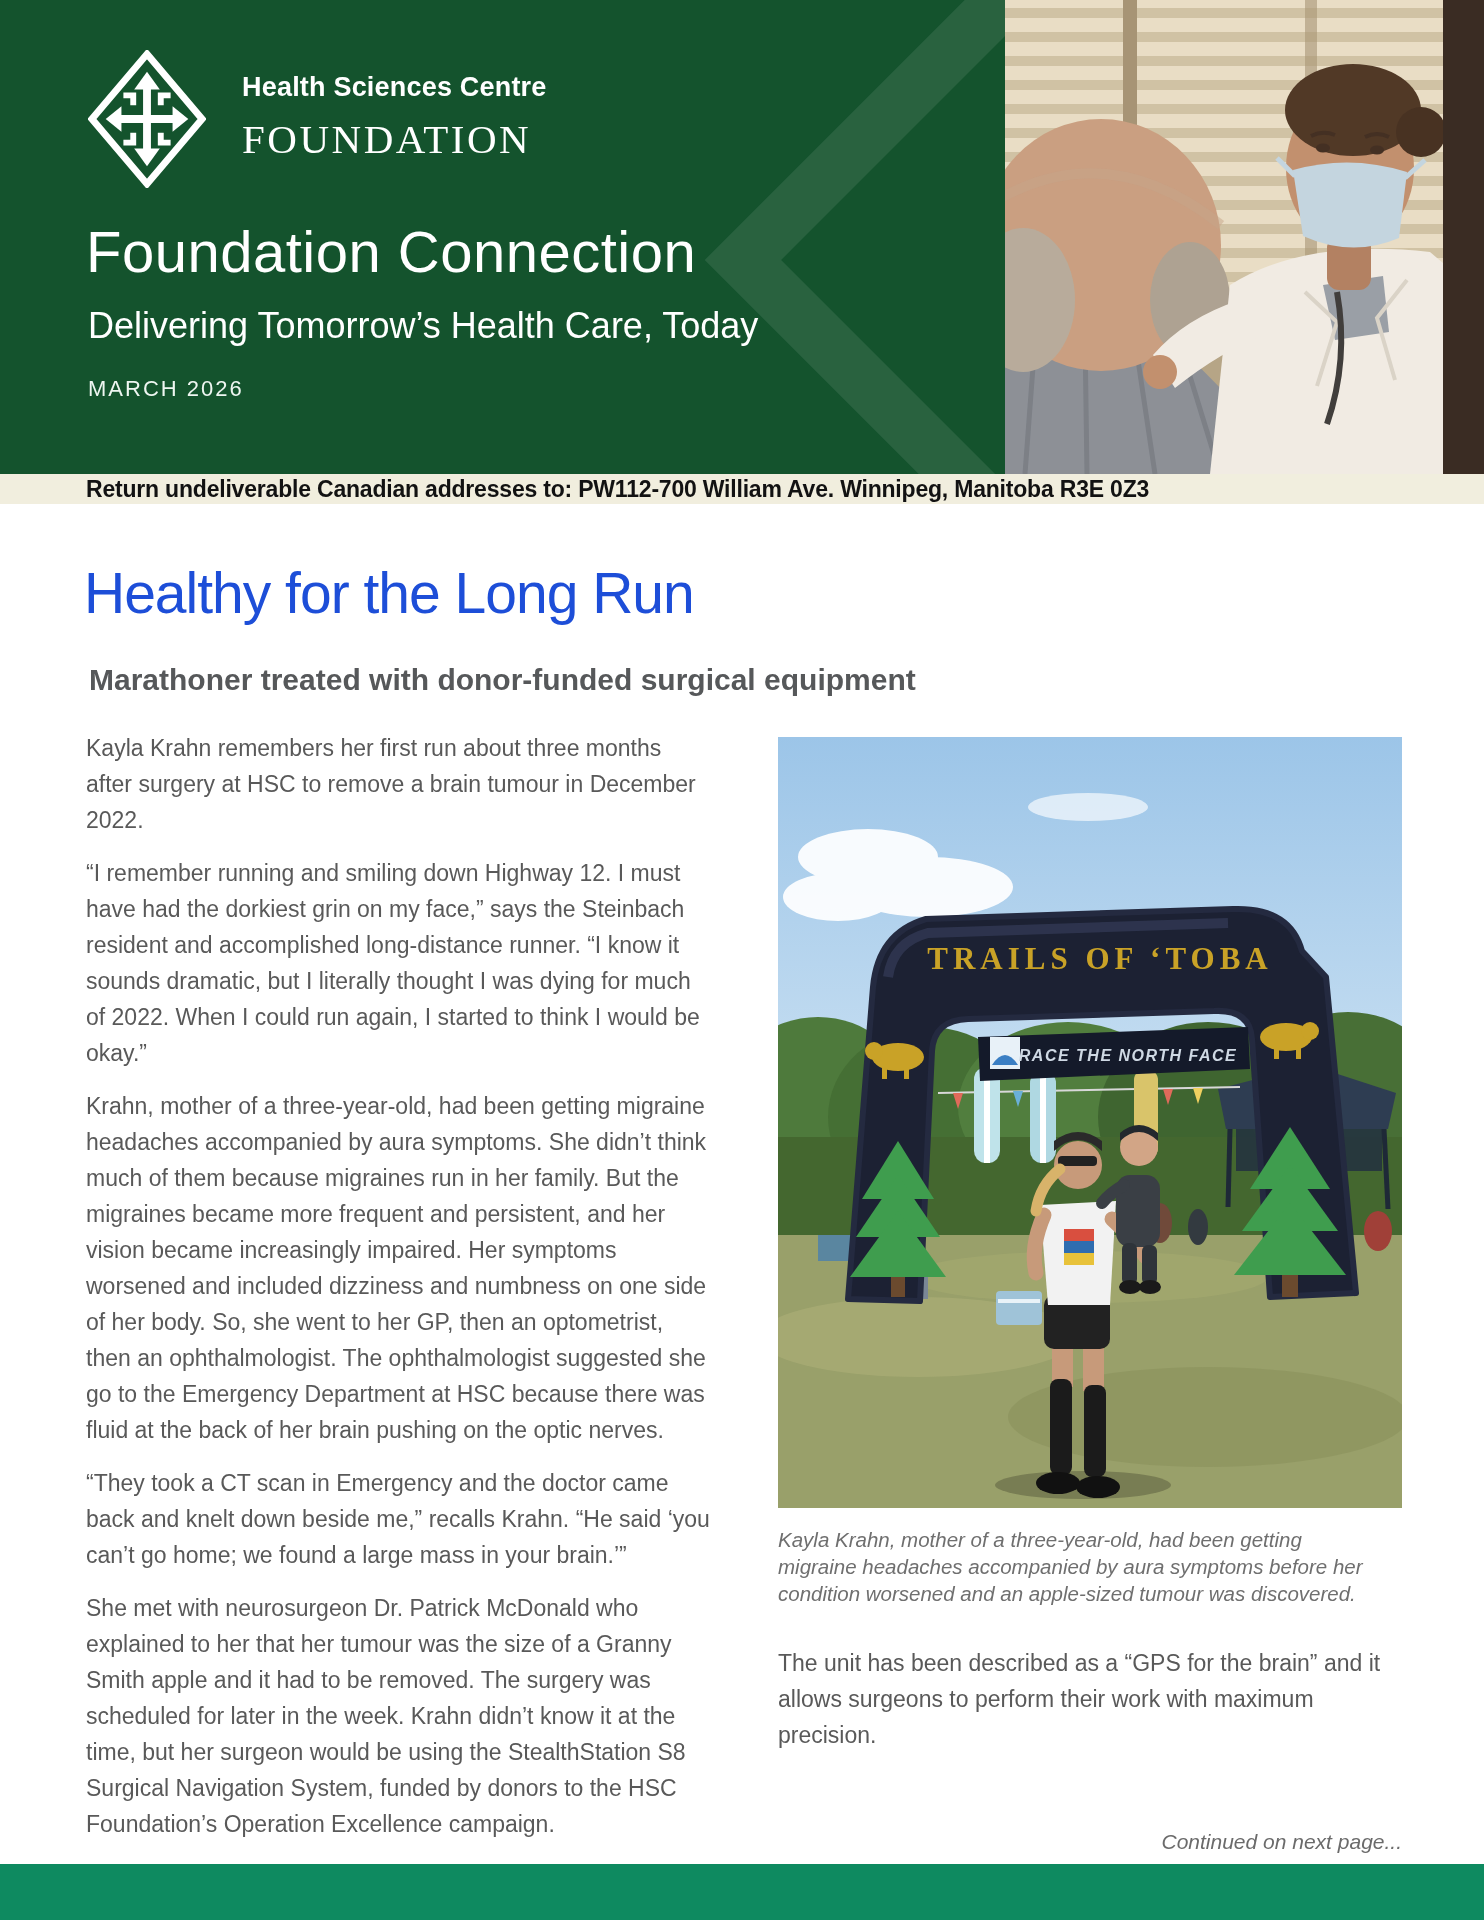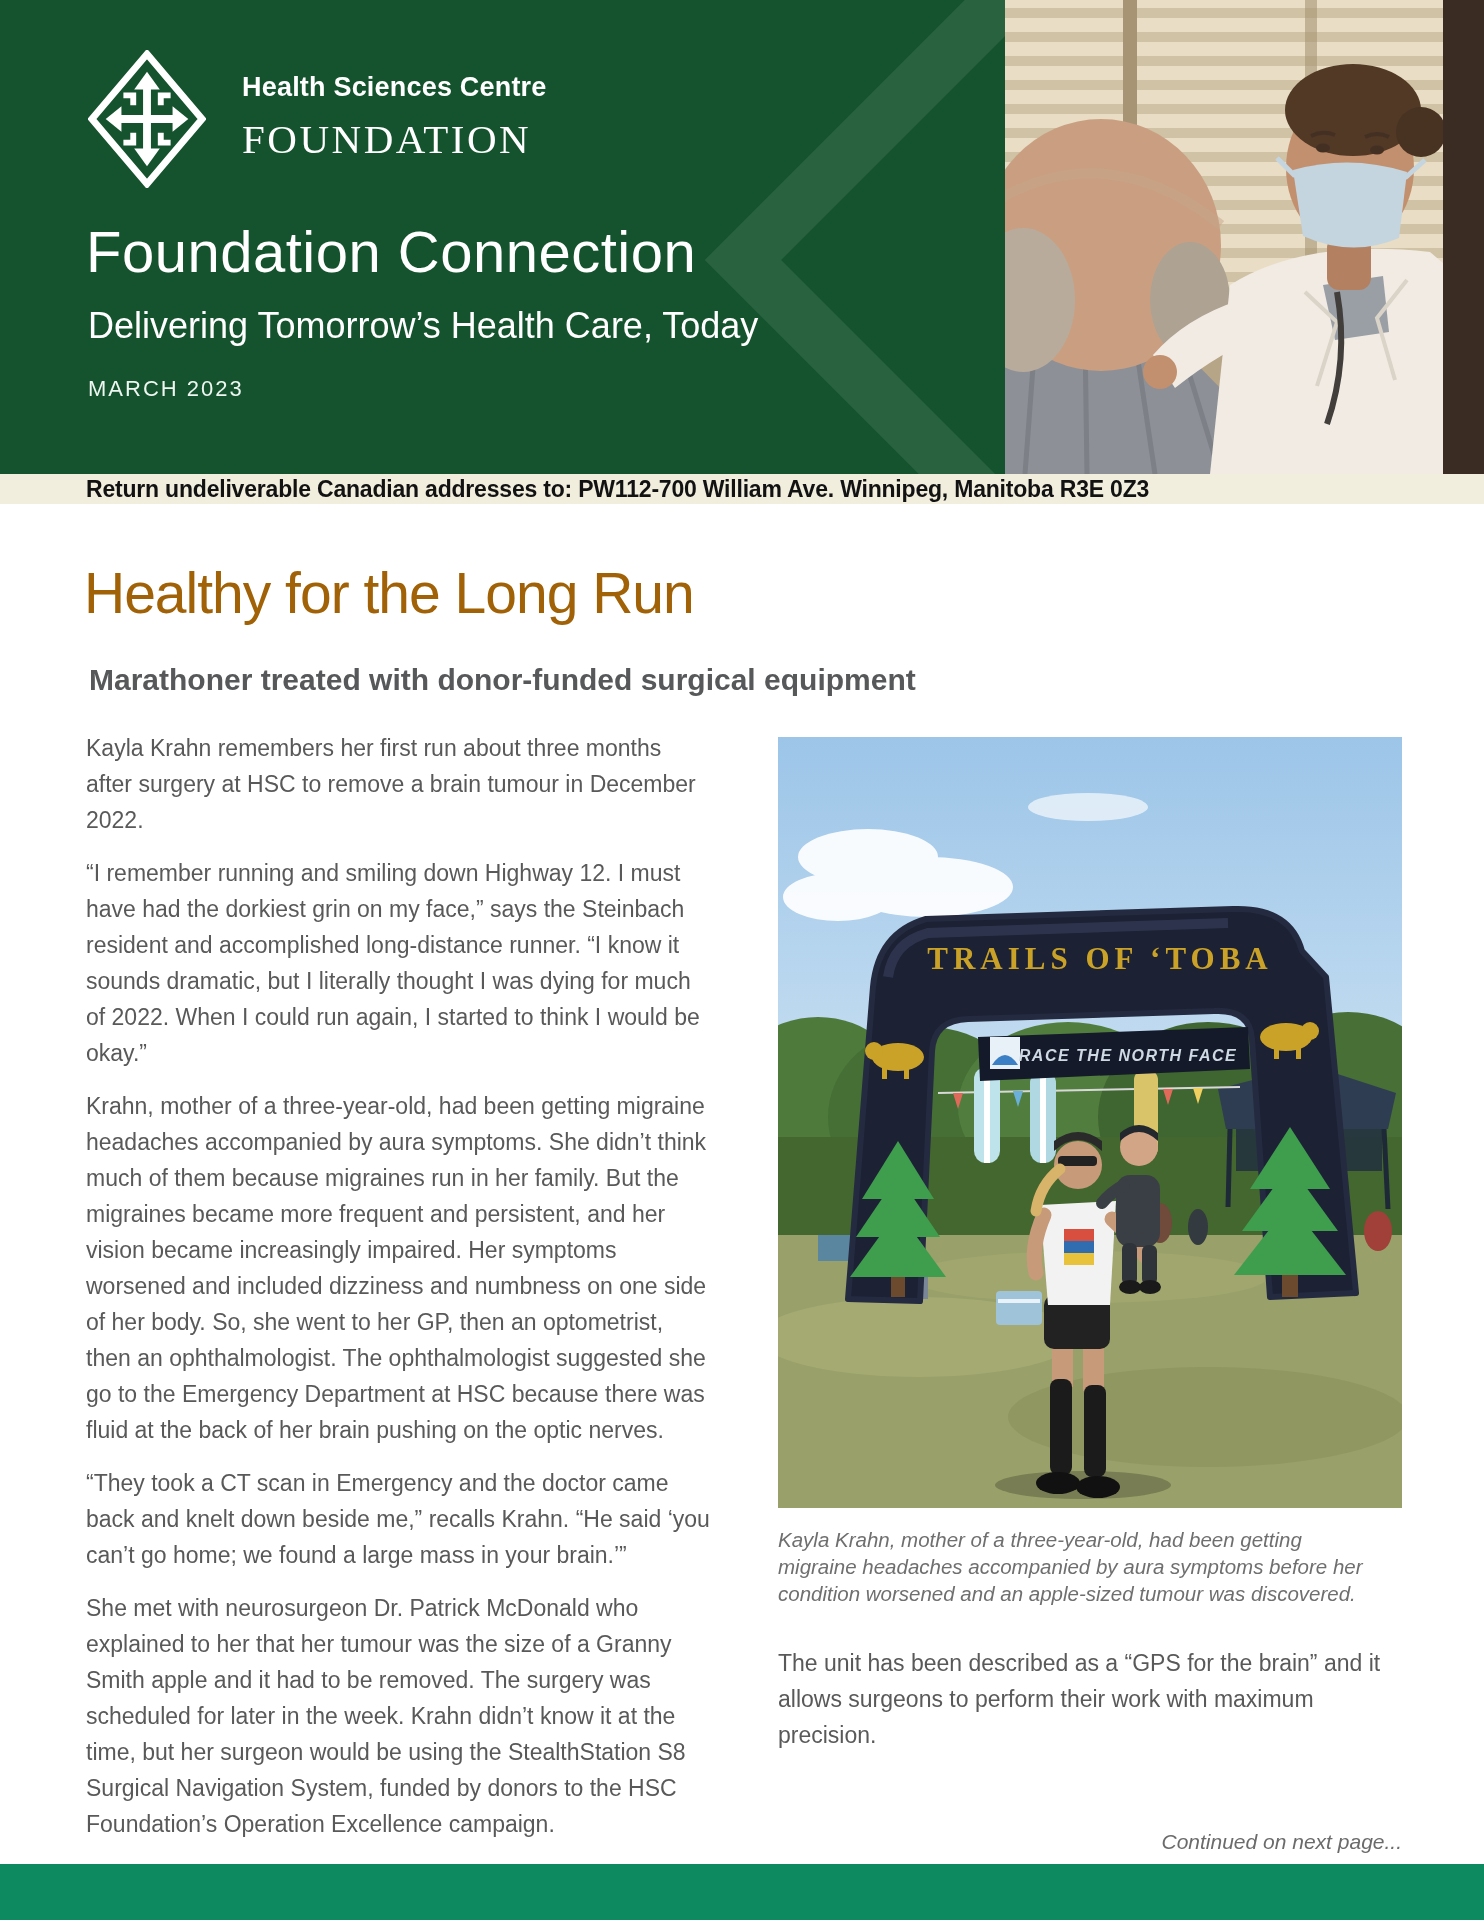--- a/index.html
+++ b/index.html
@@ -20,21 +20,21 @@
   .issue{position:absolute;left:88px;top:376px;color:#eef6f1;font-size:22px;letter-spacing:2px;}
   .doc-photo{position:absolute;right:0;top:0;width:479px;height:474px;}
   .doc-photo svg{display:block;width:479px;height:474px;}
 
   
   .address-bar{position:absolute;left:0;top:474px;width:1484px;height:30px;background:#F1EEDE;
         display:flex;align-items:center;padding-left:86px;box-sizing:border-box;
         font-size:23px;font-weight:bold;color:#121212;letter-spacing:-.2px;}
 
   
-  .headline{position:absolute;left:84px;top:560px;margin:0;color:#a16207;font-size:57px;
+  .headline{position:absolute;left:84px;top:560px;margin:0;color:#1d4ed8;font-size:57px;
         font-weight:400;letter-spacing:-1px;}
   .subheadline{position:absolute;left:86px;top:660px;margin:3px;color:#56585A;font-size:30px;font-weight:700;}
   .col-left{position:absolute;left:86px;top:730px;width:624px;}
   .col-left p{margin:0 0 17px 0;font-size:23px;line-height:36px;color:#595959;}
   .race-photo{position:absolute;left:778px;top:737px;width:624px;height:771px;margin:0;}
   .race-photo svg{display:block;width:624px;height:771px;}
   .photo-caption{position:absolute;left:778px;top:1526px;width:600px;
         font-style:italic;font-size:20.5px;line-height:27px;color:#6F6F6F;}
   .col-right-para{position:absolute;left:778px;top:1645px;width:610px;margin:0;
         font-size:23px;line-height:36px;color:#595959;}
@@ -65,21 +65,21 @@
         <path d="M74,84 L74,94 L84,94" stroke="#ffffff" stroke-width="6" fill="none"></path>
       </svg>
       <div class="logo-text">
         <div class="logo-line1">Health Sciences Centre</div>
         <div class="logo-line2">FOUNDATION</div>
       </div>
     </div>
 
     <h1 class="nl-title">Foundation Connection</h1>
     <div class="tagline">Delivering Tomorrow’s Health Care, Today</div>
-    <div class="issue">MARCH 2023</div>
+    <div class="issue">MARCH 2026</div>
 
     <div class="doc-photo">
       <svg viewBox="0 0 479 474" preserveAspectRatio="none">
         <rect width="479" height="474" fill="#cfc3a8"></rect>
         <rect x="0" y="0" width="479" height="318" fill="#e9e2cc"></rect>
         <g fill="#cbc0a4" opacity="0.85">
           <rect x="0" y="8" width="479" height="10"></rect>
             <rect x="0" y="32" width="479" height="10"></rect>
           <rect x="0" y="56" width="479" height="10"></rect>
             <rect x="0" y="80" width="479" height="10"></rect>

